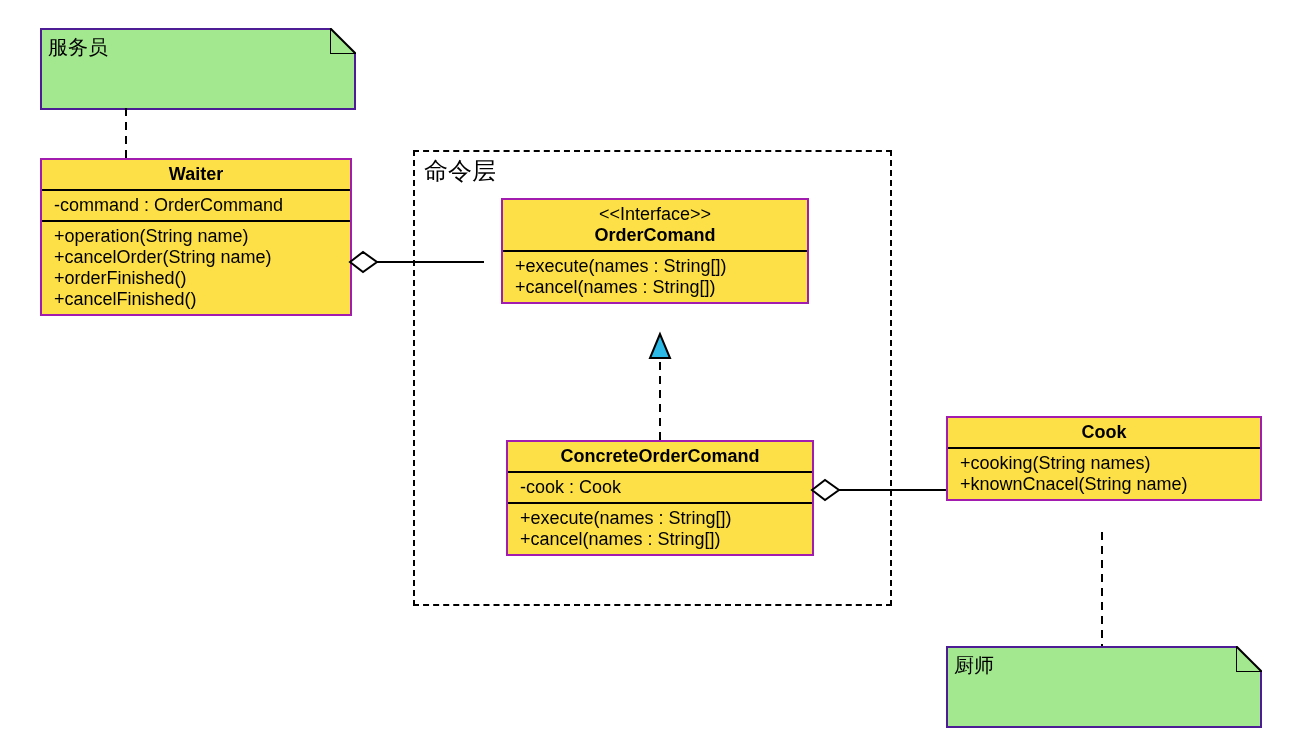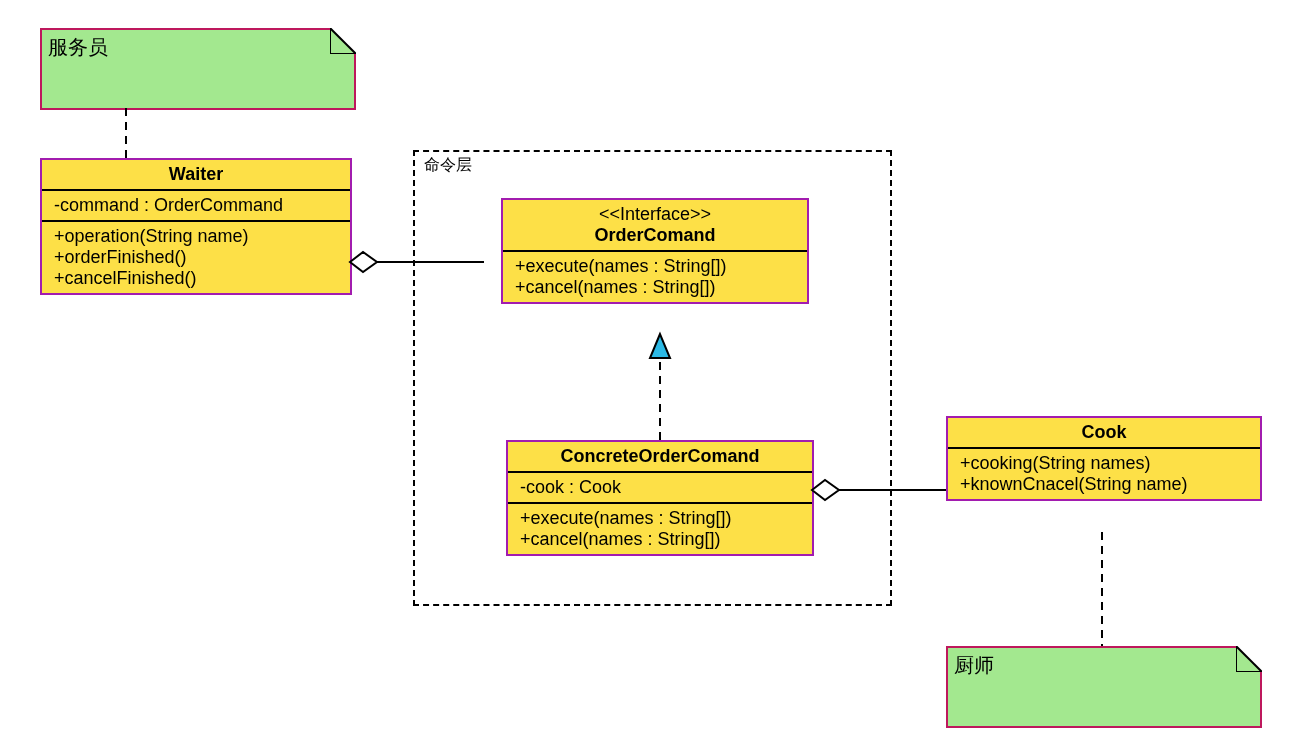--- a/index.html
+++ b/index.html
@@ -27,42 +27,42 @@
     padding: 4px 12px;
     border-bottom: 2px solid black;
   }
   .uml-class .section:last-child {
     border-bottom: none;
   }
   .uml-class .row { white-space: pre; text-align: left; }
   .uml-note {
     position: absolute;
     background: #a3e88f;
-    border: 2px solid #be185d;
+    border: 2px solid #4c1d95;
   }
   .uml-note .fold {
     position: absolute;
     top: -2px;
     right: -2px;
     width: 26px;
     height: 26px;
   }
   .uml-note .label {
     position: absolute;
     left: 6px;
     top: 4px;
     font-size: 20px;
   }
   .package {
     position: absolute;
     border: 2px dashed black;
   }
   .package-label {
     position: absolute;
-    font-size: 16px;
+    font-size: 24px;
     text-align: center;
   }
   svg.edge-layer {
     position: absolute;
     left: 0;
     top: 0;
     pointer-events: none;
   }
 </style>
 </head>
@@ -78,20 +78,21 @@
   </svg>
 </div>
 
 <div class="uml-class" style="left:40px; top:158px; width:308px;">
   <div class="title">Waiter</div>
   <div class="section">
     <div class="row">-command : OrderCommand</div>
   </div>
   <div class="section">
     <div class="row">+operation(String name)</div>
+    <div class="row">+cancelOrder(String name)</div>
     <div class="row">+orderFinished()</div>
     <div class="row">+cancelFinished()</div>
   </div>
 </div>
 
 <div class="package" style="left:413px; top:150px; width:475px; height:452px;"></div>
 <div class="package-label" style="left:424px; top:155px;">命令层</div>
 
 <div class="uml-class" style="left:484px; top:198px; width:304px;margin-left:17px;">
   <div class="title">

